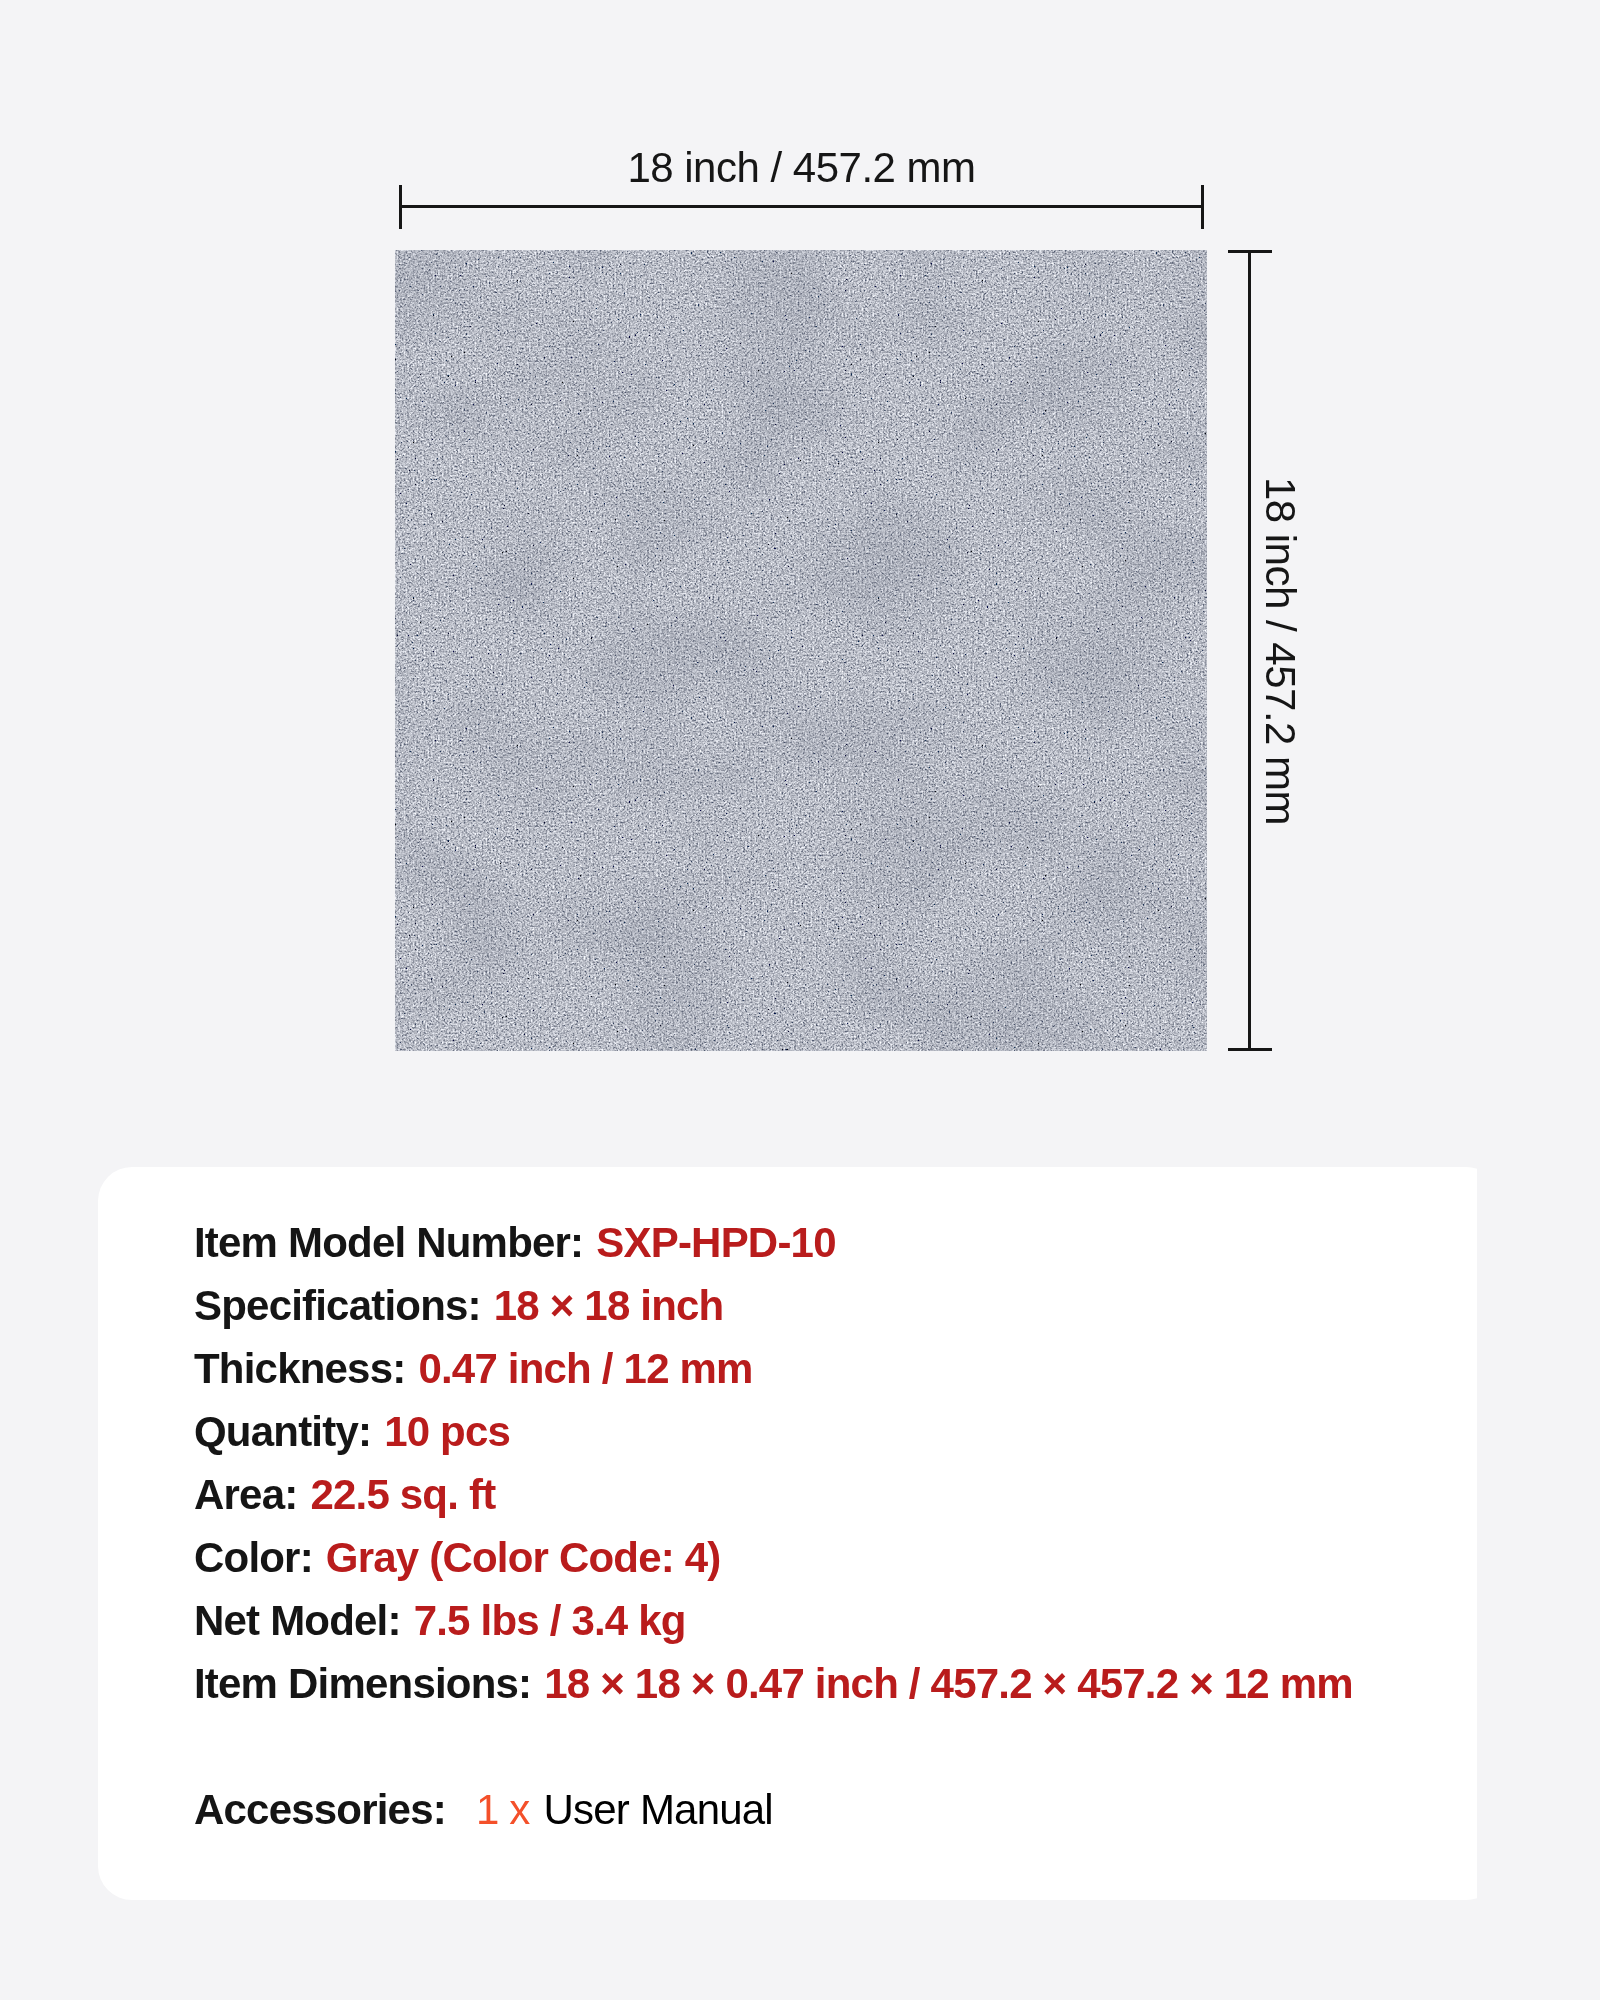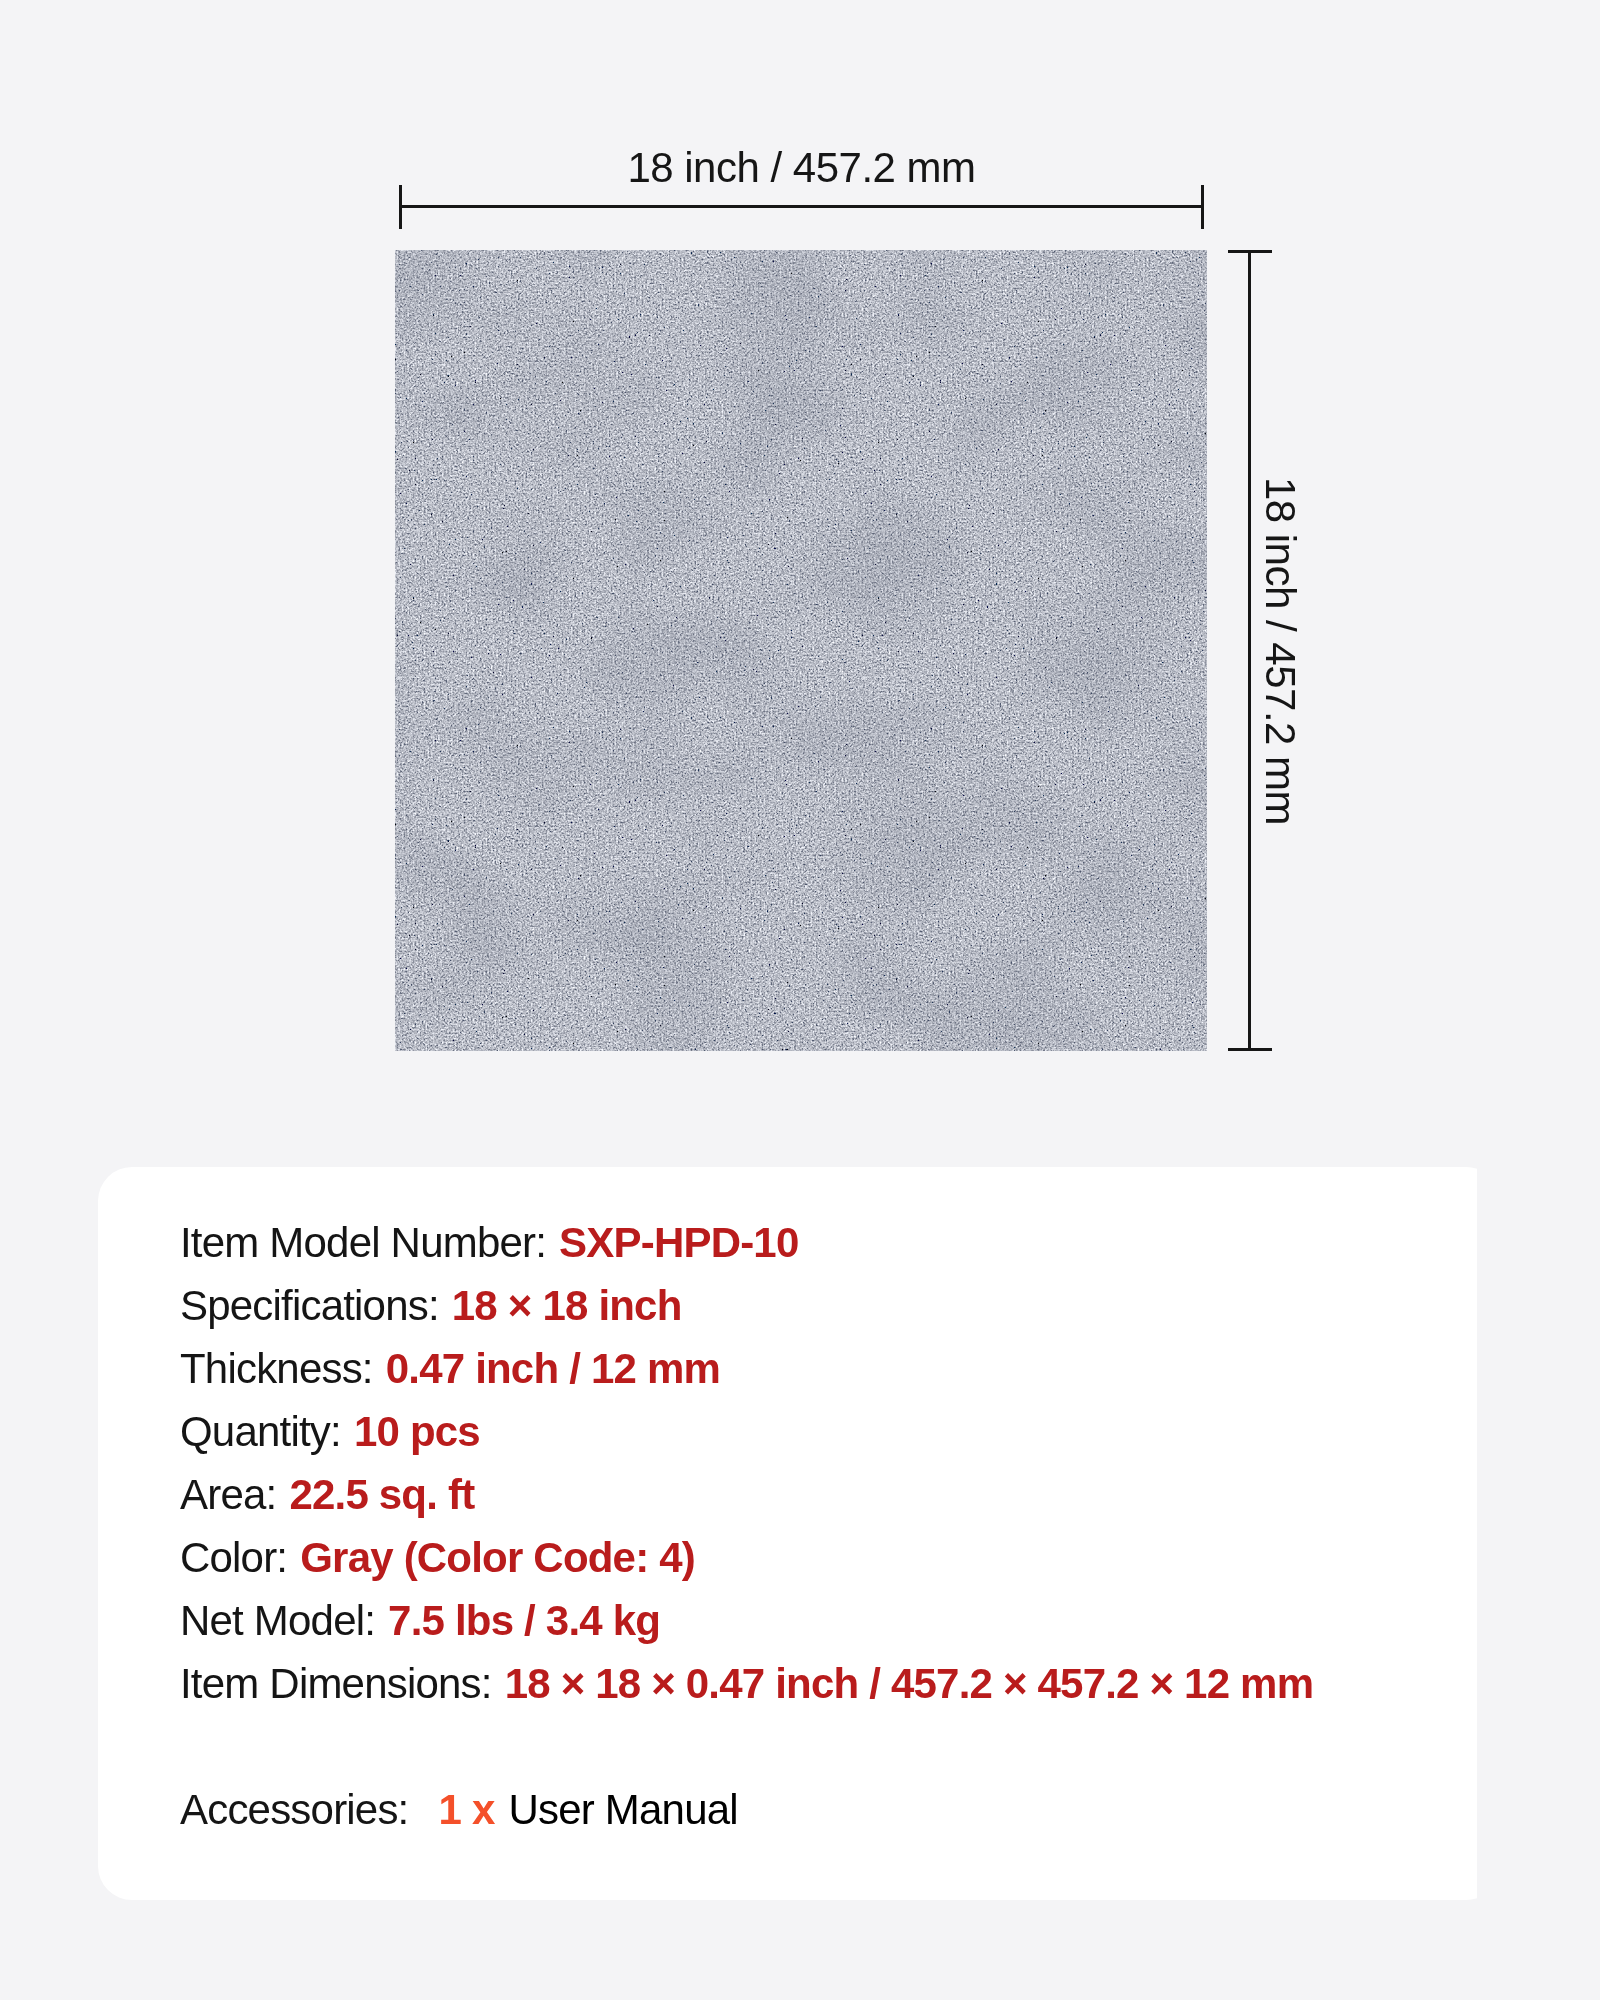--- a/index.html
+++ b/index.html
@@ -77,30 +77,30 @@
     background: #ffffff;
     border-radius: 34px;
     padding: 44px 60px 0 82px;
   }
   .spec-row {
     font-size: 42px;
     line-height: 63px;
     letter-spacing: -0.8px;
     white-space: nowrap;
   }
-  .spec-label { color: #151515; font-weight: 400; }
+  .spec-label { color: #151515; font-weight: 700; margin-left: 14px; }
   .spec-value { color: #b91c1c; font-weight: 700; margin-left: 13px; }
   .spacer-line { height: 63px; }
   .accessories-row {
     font-size: 42px;
     line-height: 63px;
     letter-spacing: -0.8px;
     white-space: nowrap;
   }
-  .accessories-qty  { color: #f4502a; font-weight: 700; margin-left: 30px; }
+  .accessories-qty  { color: #f4502a; font-weight: 400; margin-left: 30px; }
   .accessories-item { color: #000000; font-weight: 400; margin-left: 14px; }
 </style>
 </head>
 <body>
 
 <div class="stage">
 
   <div class="dim-label-top">18 inch / 457.2 mm</div>
   <div class="dim-line-h">
     <div class="tick start"></div>

